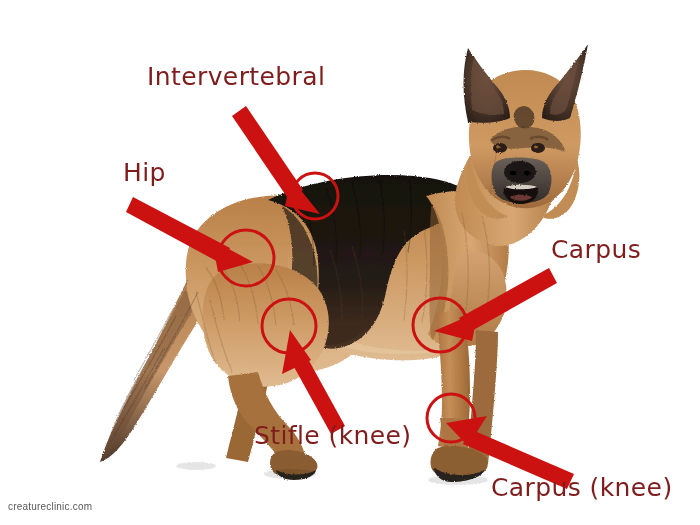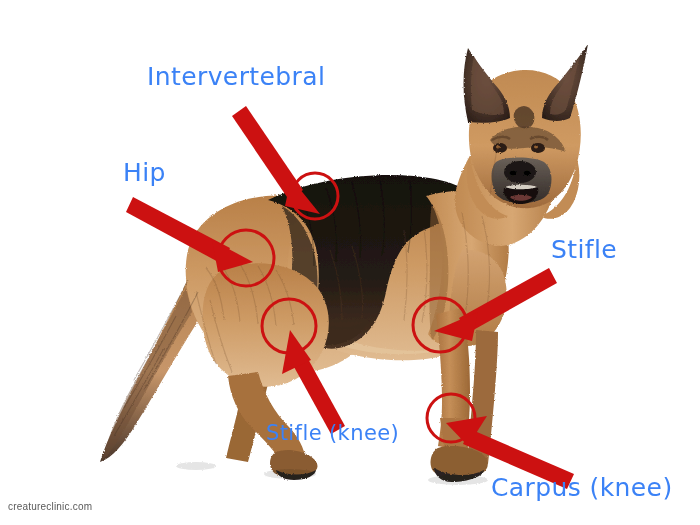--- a/index.html
+++ b/index.html
@@ -1,26 +1,26 @@
 <!DOCTYPE html>
 <html><head>
 <meta charset="utf-8">
 <style>
   html,body{margin:0;padding:0;background:#fff;}
   body{width:700px;height:525px;overflow:hidden;
        font-family:"DejaVu Sans","Liberation Sans",sans-serif;}
   #stage{position:relative;width:700px;height:525px;background:#ffffff;}
   #scene{position:absolute;inset:0;}
-  .label{position:absolute;white-space:nowrap;color:#3b82f6;
+  .label{position:absolute;white-space:nowrap;color:#7f1d1d;
          font-family:"DejaVu Sans","Liberation Sans",sans-serif;
          font-weight:400;letter-spacing:.4px;}
   #lbl-intervertebral{left:147px;top:62px;font-size:25px;}
   #lbl-hip{left:123px;top:158px;font-size:25px;}
   #lbl-elbow{left:551px;top:235px;font-size:25px;}
-  #lbl-stifle{left:266px;top:421px;font-size:21px;}
+  #lbl-stifle{left:254px;top:421px;font-size:25px;}
   #lbl-carpus{left:491px;top:473px;font-size:25px;}
   #watermark{position:absolute;left:8px;top:501px;font-size:10px;color:#5a5a5a;
              font-family:"Liberation Sans",sans-serif;letter-spacing:.2px;}
 </style>
 </head>
 <body>
 
 <div id="stage">
 
   <svg id="scene" viewBox="0 0 700 525" xmlns="http://www.w3.org/2000/svg">
@@ -259,18 +259,18 @@
       <circle cx="451" cy="418" r="24" fill="none" stroke="#cc1111" stroke-width="3"></circle>
       <g>
         <path d="M574 474 L 470 429 L 463 444 L 567 489 Z" fill="#cc1111"></path>
         <path d="M446 423 L 487 416 L 468 446 Z" fill="#cc1111"></path>
       </g>
     </g>
   </svg>
 
   <div class="label" id="lbl-intervertebral">Intervertebral</div>
   <div class="label" id="lbl-hip">Hip</div>
-  <div class="label" id="lbl-elbow">Stifle</div>
+  <div class="label" id="lbl-elbow">Carpus</div>
   <div class="label" id="lbl-stifle">Stifle (knee)</div>
   <div class="label" id="lbl-carpus">Carpus (knee)</div>
 
   <div id="watermark">creatureclinic.com</div>
 </div>
 
 </body></html>

